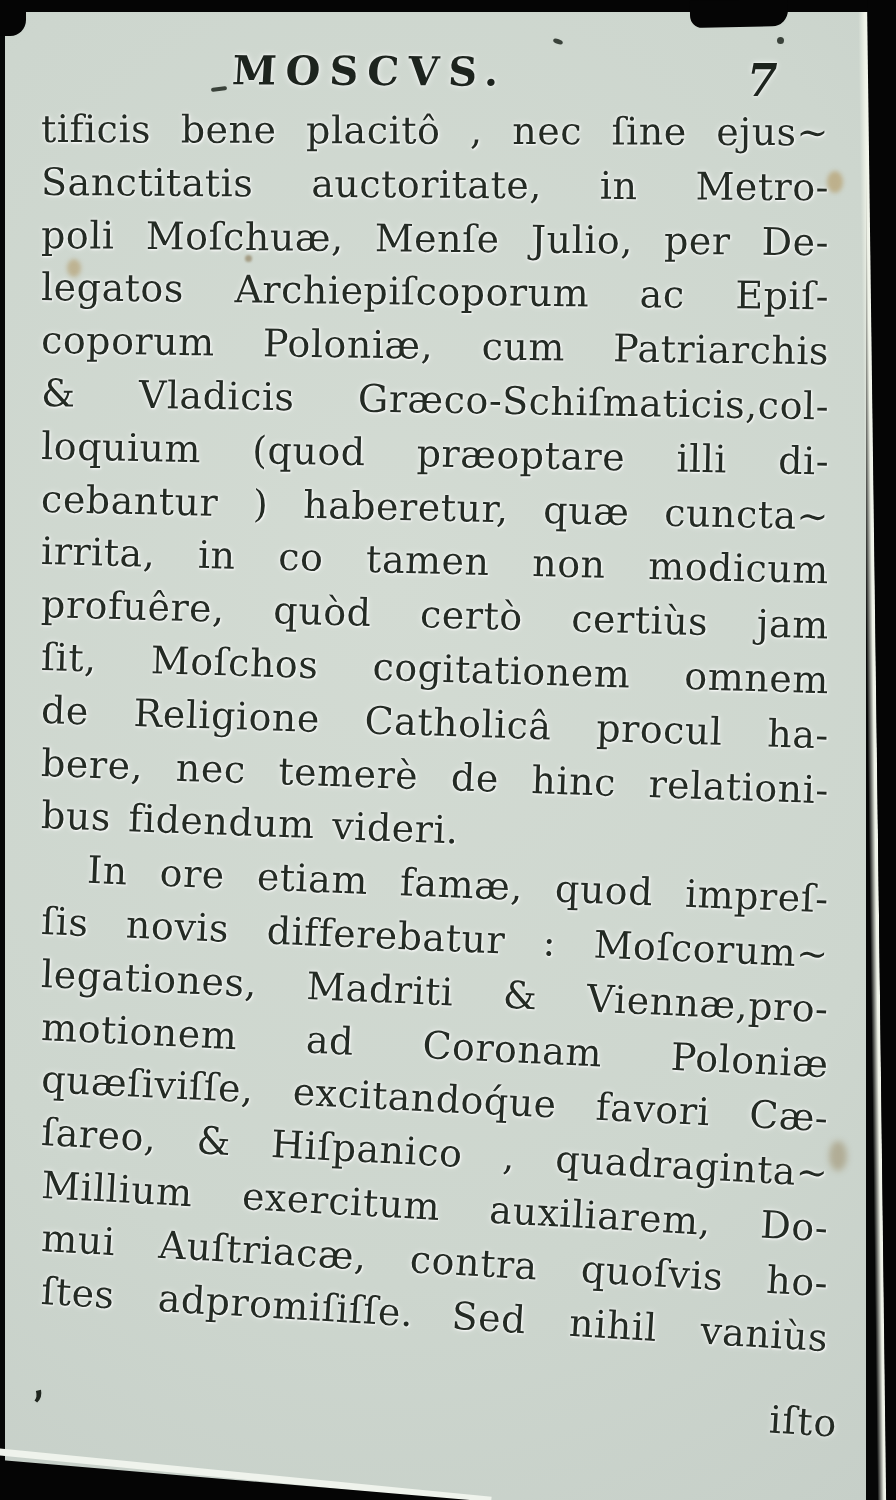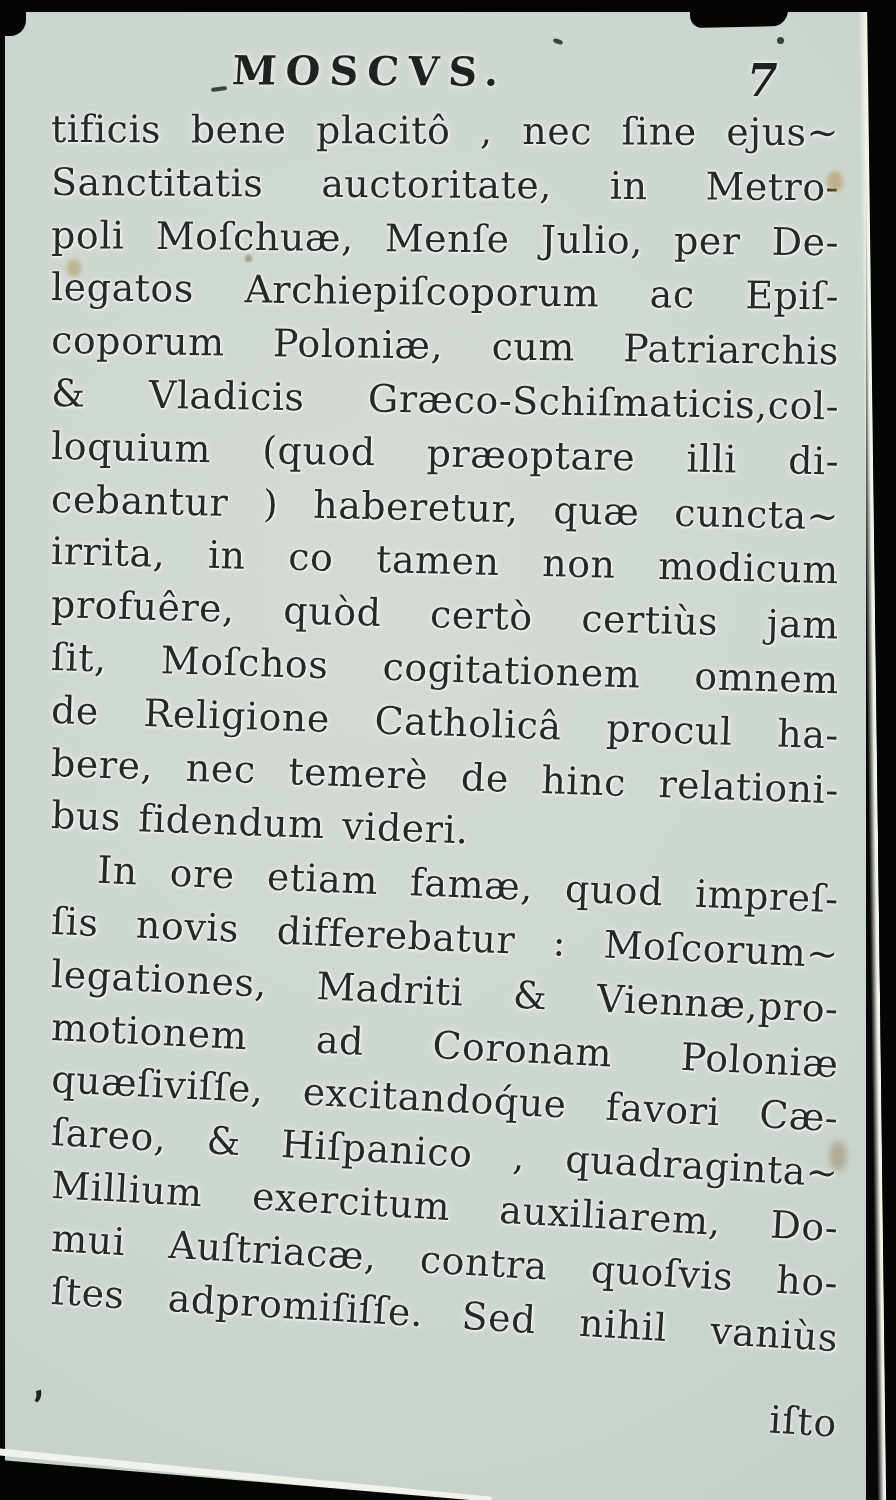--- a/index.html
+++ b/index.html
@@ -27,21 +27,21 @@
     text-shadow:0 0 3px rgba(255,255,255,.95), 0 0 7px rgba(255,255,255,.7);
   }
   .pagenum {
     position:absolute; left:742px; top:14px;
     font-size:44px; font-weight:bold; font-style:italic;
     color:#1d241e;
     text-shadow:0 0 3px rgba(255,255,255,.95), 0 0 6px rgba(255,255,255,.7);
   }
 
   
-  .textblock { position:absolute; top:93px; left:46px; width:788px; }
+  .textblock { position:absolute; top:93px; left:36px; width:788px; }
   .line {
     height:52.8px; font-size:38px; line-height:50px;
     color:#242b24; letter-spacing:0.5px; word-spacing:5px;
     transform-origin:0 60%;
     transform:rotate(calc(0.25deg + var(--i) * 0.145deg));
     text-shadow:0 0 3px rgba(255,255,255,.95), 0 0 7px rgba(255,255,255,.65),
                 1px 1px 2px rgba(255,255,255,.8);
     white-space:nowrap;
   }
   .line.j { white-space:normal; text-align:justify; text-align-last:justify; }

